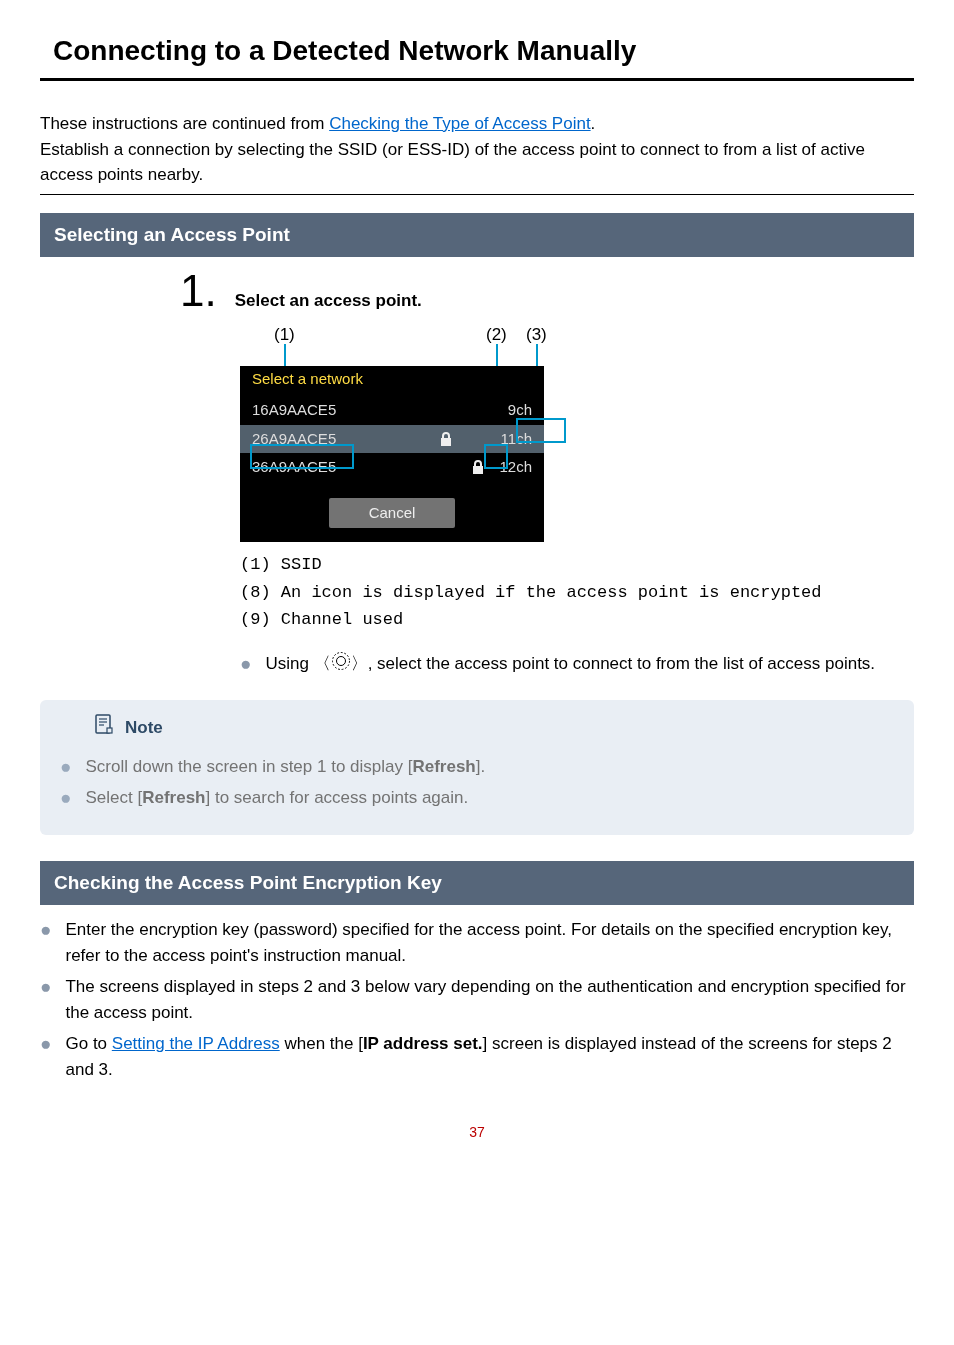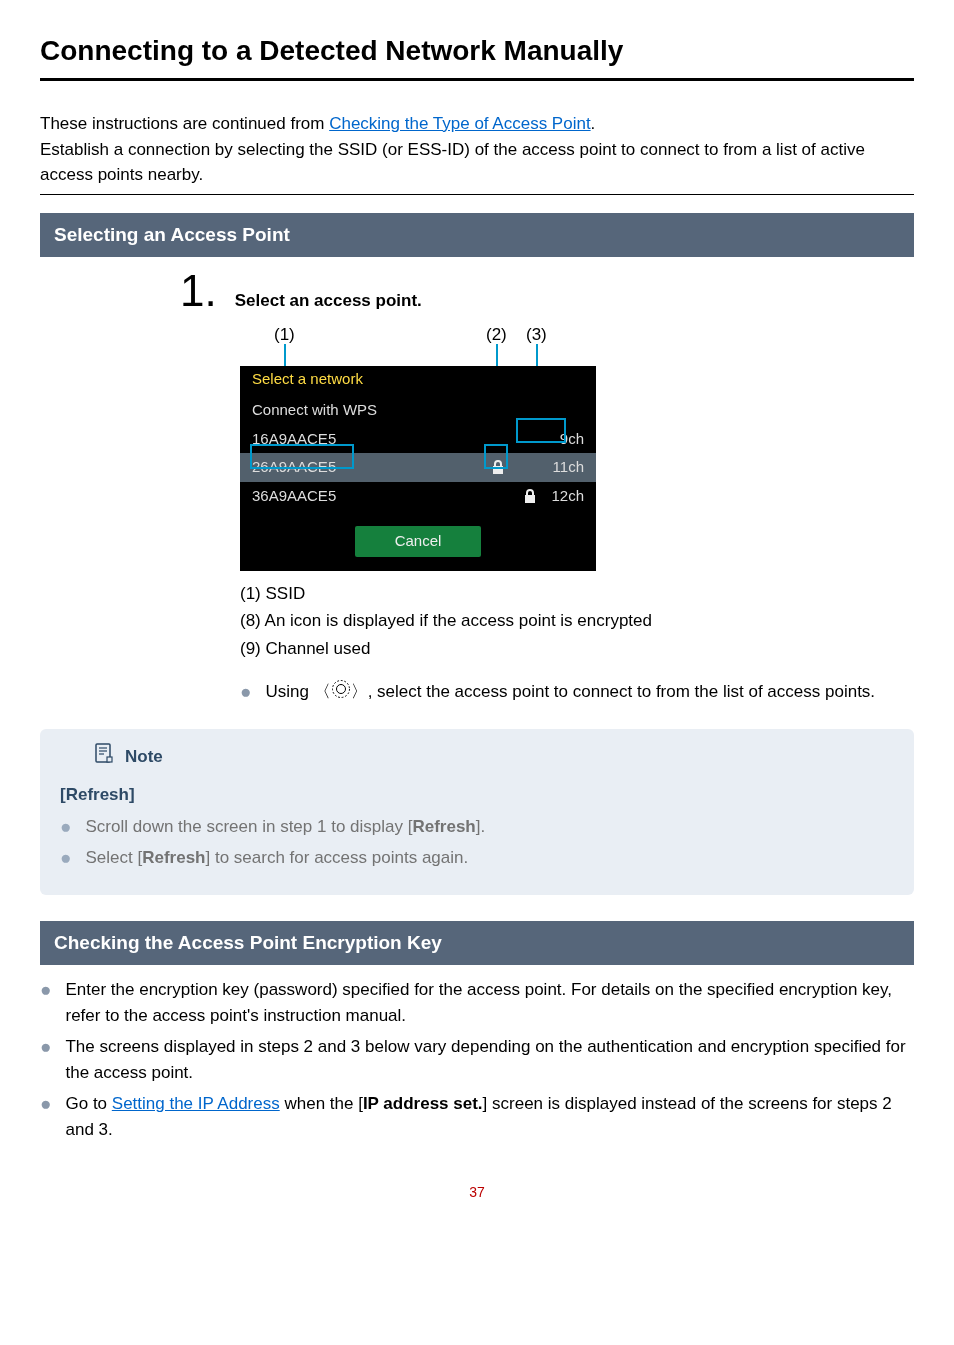--- a/index.html
+++ b/index.html
@@ -10,20 +10,21 @@
     width: 954px;
     margin: 0 auto;
     padding: 30px 40px 40px 40px;
     font-size: 17px;
     line-height: 1.5;
   }
   .page-title {
     font-size: 28px;
     font-weight: bold;
     margin-bottom: 6px;
+    margin-left: 13px;
   }
   .title-underline {
     border-bottom: 3px solid #000;
     margin-bottom: 30px;
   }
   .link { color: #0066cc; text-decoration: underline; }
   .intro { margin-bottom: 0; }
   .intro-sep {
     border: none;
     border-top: 1px solid #000;
@@ -53,21 +54,21 @@
   .step-label {
     font-weight: bold;
     font-size: 17px;
   }
   .content-indent {
     margin-left: 200px;
   }
 
   
   .camera-screen {
-    width: 356px;
+    width: 304px;
     background: #000;
     position: relative;
     margin-bottom: 4px;
   }
   .callouts {
     height: 44px;
     position: relative;
     color: #000;
   }
   .callouts span { position: absolute; font-size: 17px; }
@@ -104,29 +105,29 @@
     border: 2px solid #0099cc;
     pointer-events: none;
   }
   .cancel-row {
     background: #000;
     text-align: center;
     padding: 16px 0 14px 0;
   }
   .cancel-btn {
     display: inline-block;
-    background: #15803d;
+    background: #737373;
     color: #eee;
     font-size: 15px;
     padding: 4px 40px;
     border-radius: 2px;
   }
 
   .legend-list { margin-top: 10px; margin-bottom: 18px; }
-  .legend-list div { margin-bottom: 2px; }
+  .legend-list div { margin-bottom: 2px; font-family: Liberation Mono, monospace; }
 
   .bullet-row {
     display: flex;
     gap: 14px;
     margin-bottom: 6px;
   }
   .bullet-dot {
     color: #8a98aa;
     font-size: 19px;
     line-height: 1.35;
@@ -195,25 +196,20 @@
       <span class="c2">(2)</span>
       <span class="c3">(3)</span>
       <div class="callout-line" style="left:44px; top:22px; height:46px;"></div>
       <div class="callout-line" style="left:256px; top:22px; height:92px;"></div>
       <div class="callout-line" style="left:296px; top:22px; height:70px;"></div>
     </div>
 
     <div class="camera-screen">
       <div class="net-header">Select a network</div>
 
-      <div class="net-row">
-        <span class="net-ssid">Connect with WPS</span>
-        <span class="lock-icon"></span>
-        <span class="net-ch"></span>
-      </div>
 
       <div class="net-row">
         <span class="net-ssid">16A9AACE5</span>
         <span class="lock-icon"></span>
         <span class="net-ch">9ch</span>
       </div>
 
       <div class="net-row selected">
         <span class="net-ssid">26A9AACE5</span>
         <span class="lock-icon">
@@ -268,21 +264,20 @@
       <svg width="18" height="20" viewBox="0 0 18 20">
           <rect x="1" y="1" width="14" height="18" rx="1" fill="none" stroke="#2e4a66" stroke-width="1.5"></rect>
           <line x1="4" y1="5" x2="12" y2="5" stroke="#2e4a66" stroke-width="1.2"></line>
           <line x1="4" y1="8" x2="12" y2="8" stroke="#2e4a66" stroke-width="1.2"></line>
           <line x1="4" y1="11" x2="9" y2="11" stroke="#2e4a66" stroke-width="1.2"></line>
           <rect x="12" y="14" width="5" height="5" fill="#e9eef4" stroke="#2e4a66" stroke-width="1.2"></rect>
         </svg>
     </span>
     <span>Note</span>
   </div>
-  <div class="note-sub">[Refresh]</div>
 
   <div class="bullet-row">
     <div class="bullet-dot">●</div>
     <div class="bullet-text">
       <span>Scroll down the screen in step 1 to display [</span><b>Refresh</b><span>].</span>
     </div>
   </div>
   <div class="bullet-row">
     <div class="bullet-dot">●</div>
     <div class="bullet-text">

